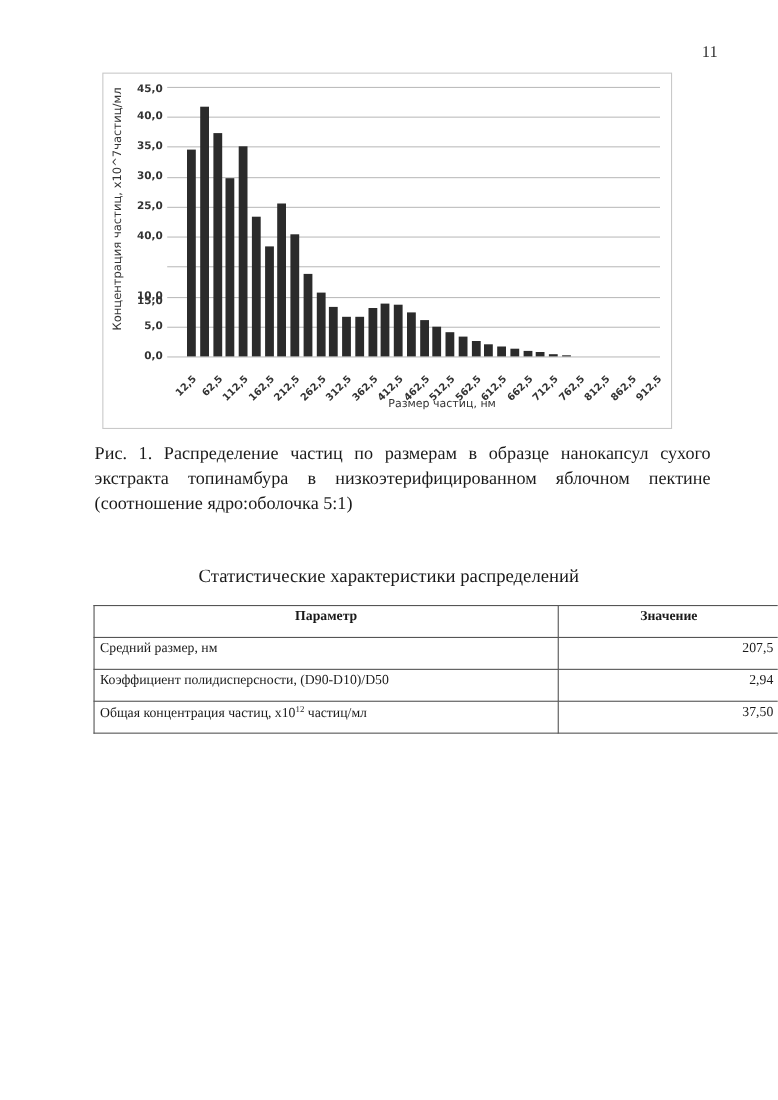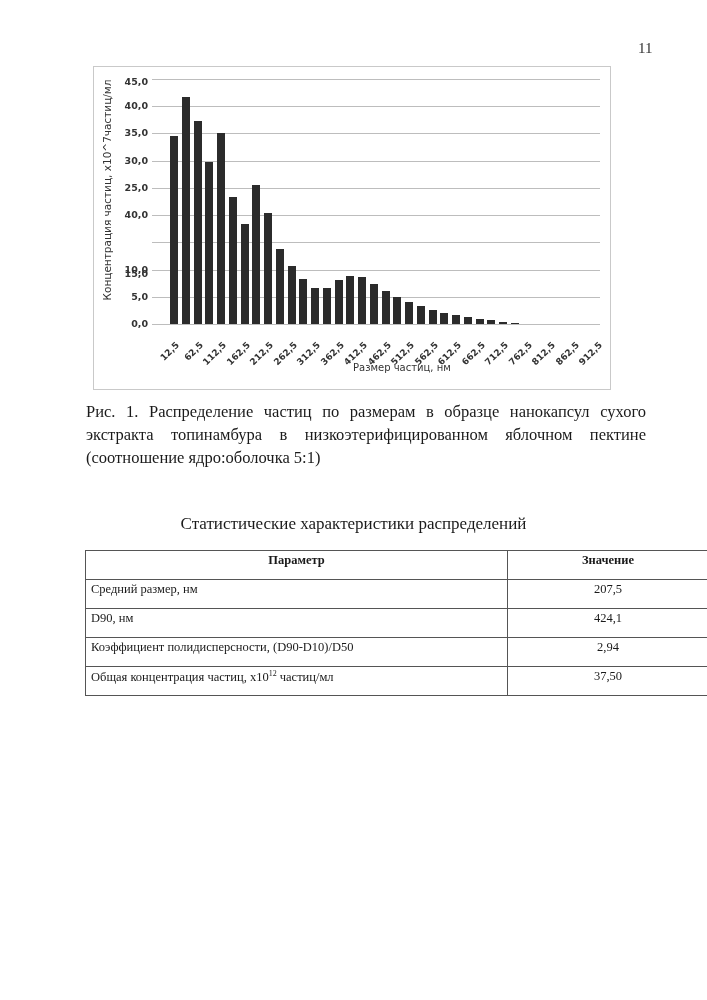--- a/index.html
+++ b/index.html
@@ -20,21 +20,21 @@
                font-weight: bold; color: #333; transform: rotate(-45deg); transform-origin: right top;
                white-space: nowrap; text-align: right; width: 30px; }
     .x-title { position: absolute; left: 353px; top: 362px; font-family: "DejaVu Sans", sans-serif;
                font-size: 10px; color: #333; }
     .caption { position: absolute; left: 86px; top: 400px; width: 560px; font-size: 16.5px; line-height: 23px;
                text-align: justify; }
     .table-title { position: absolute; left: 0; width: 707px; top: 514px; text-align: center; font-size: 17px; }
     table.stats { position: absolute; left: 85px; top: 550px; width: 624px; border-collapse: collapse; font-size: 12.5px; }
     table.stats th, table.stats td { border: 1px solid #555; height: 26px; padding: 0 5px; vertical-align: top; padding-top: 2px; }
     table.stats th { font-weight: bold; text-align: center; }
-    table.stats td.val { text-align: center; width: 190px; }
+    table.stats td.val { text-align: right; width: 190px; }
     sup { font-size: 8px; }
   </style>
 </head>
 <body>
 
 <div class="page-number">11</div>
 
 <div class="chart-frame"></div>
 <div class="y-title">
     <span>Концентрация частиц, x10^7частиц/мл</span>
@@ -125,24 +125,20 @@
       <th>Параметр</th>
       <th>Значение</th>
     </tr>
   </thead>
   <tbody>
     <tr>
       <td>Средний размер, нм</td>
       <td class="val">207,5</td>
     </tr>
     <tr>
-      <td>D90, нм</td>
-      <td class="val">424,1</td>
-    </tr>
-    <tr>
       <td>Коэффициент полидисперсности, (D90-D10)/D50</td>
       <td class="val">2,94</td>
     </tr>
     <tr>
       <td><span>Общая концентрация частиц, x10</span><sup>12</sup><span> частиц/мл</span></td>
       <td class="val">37,50</td>
     </tr>
   </tbody>
 </table>
 

